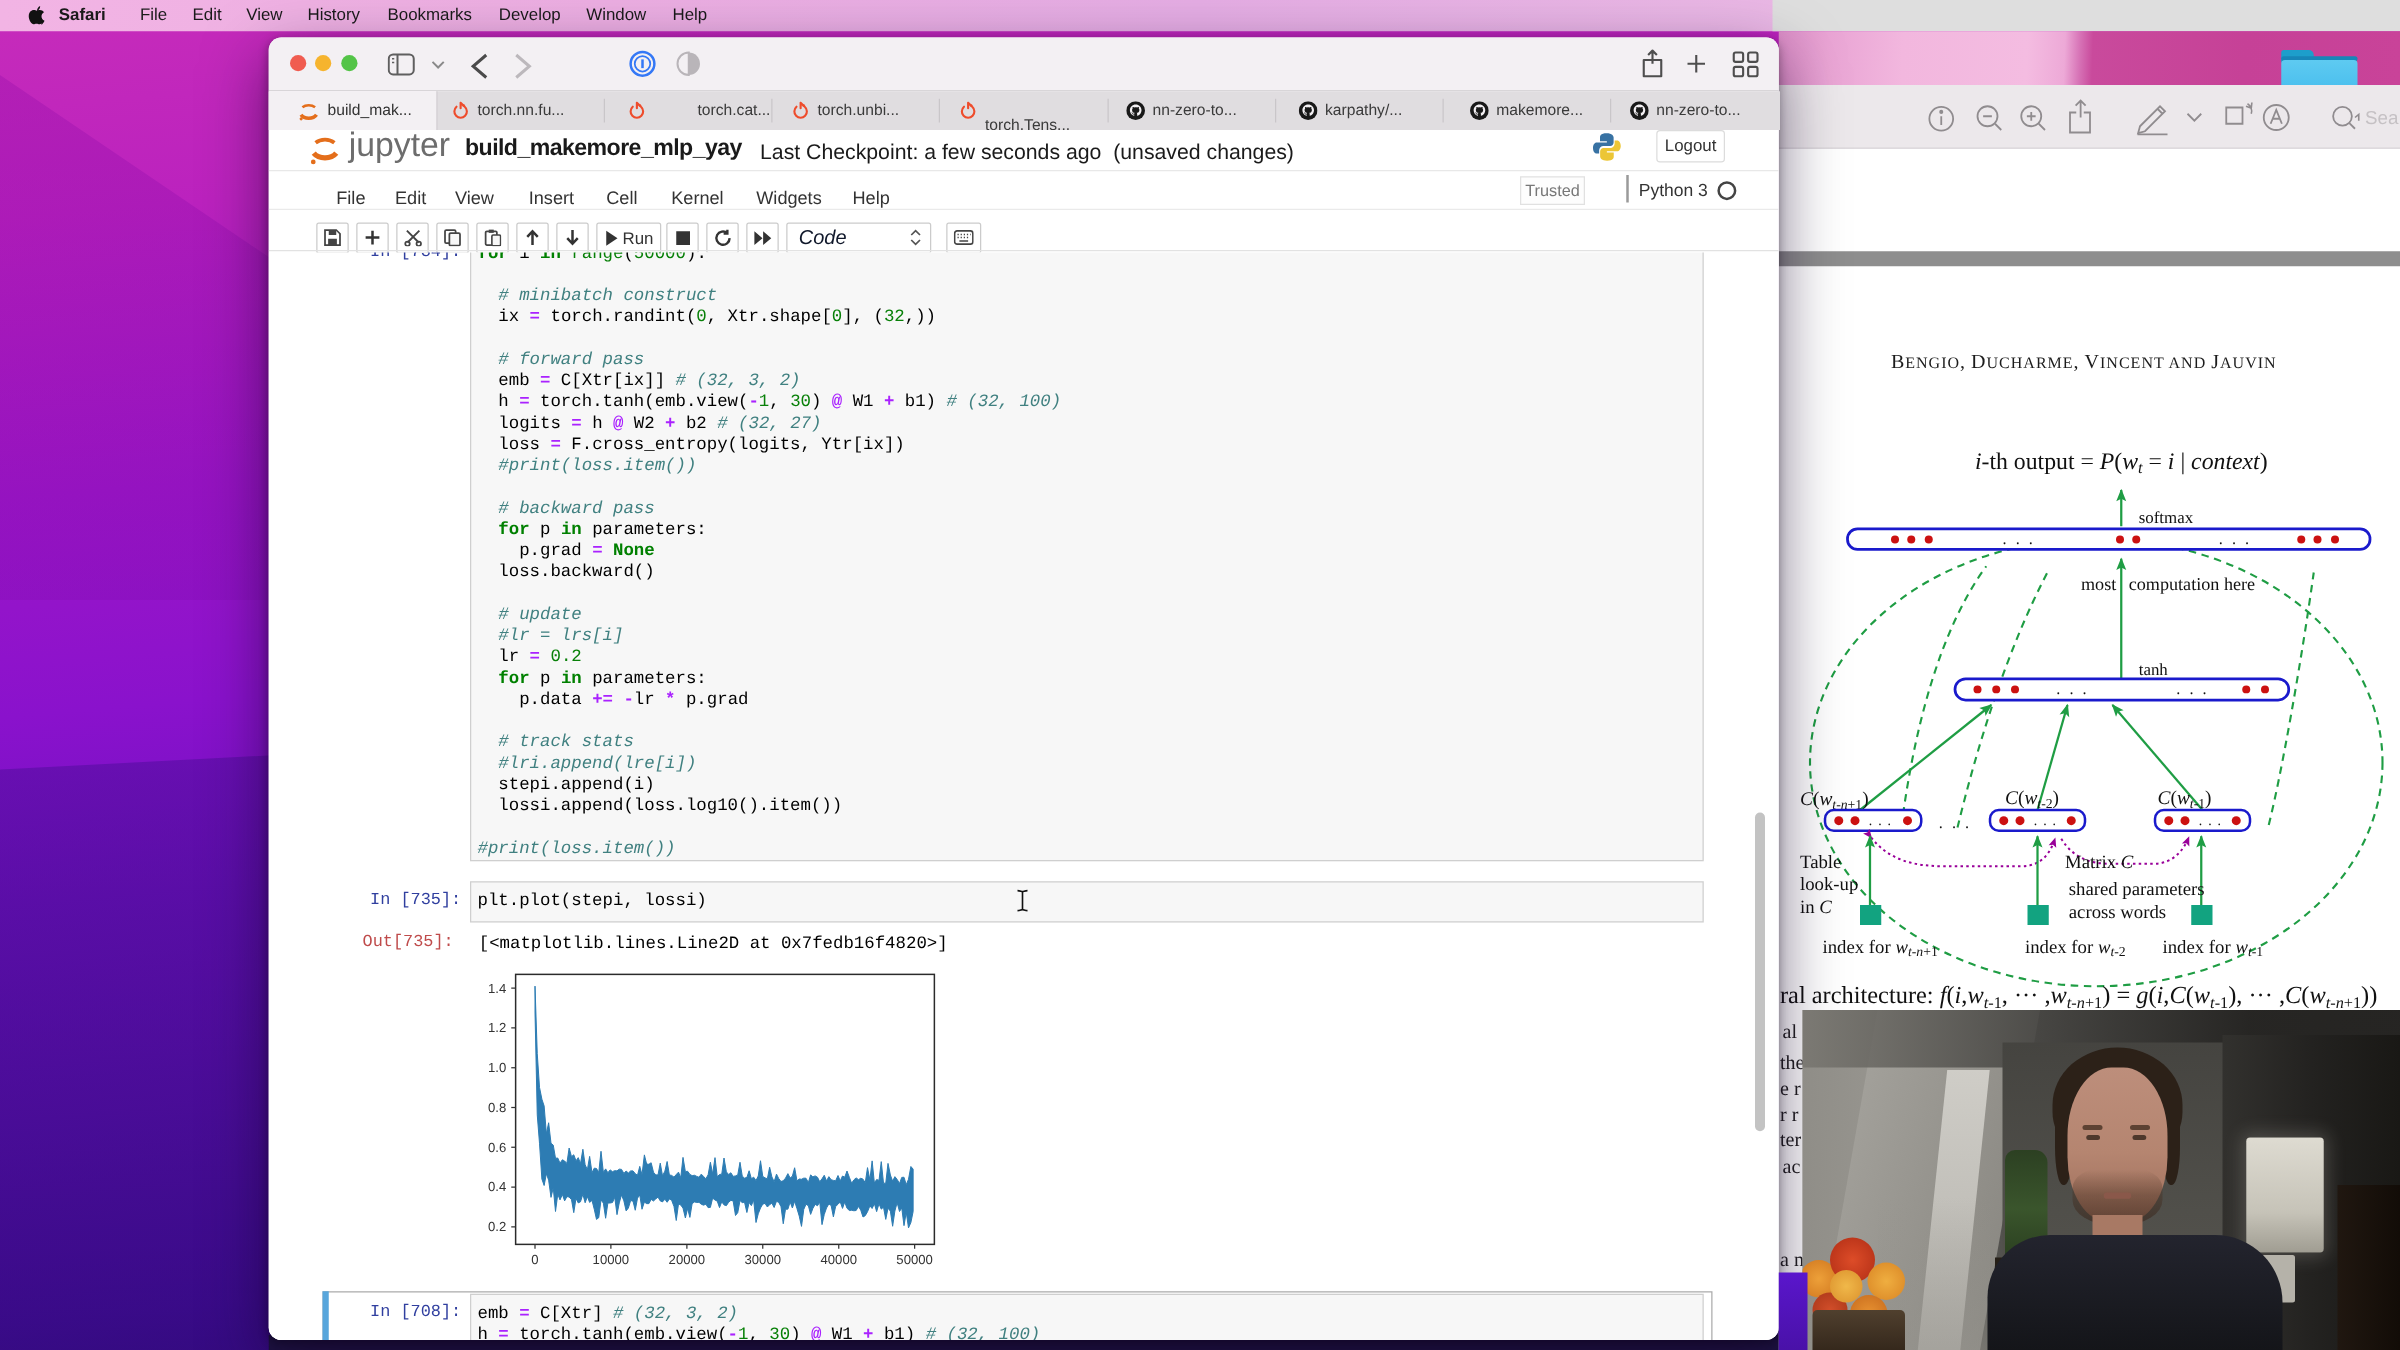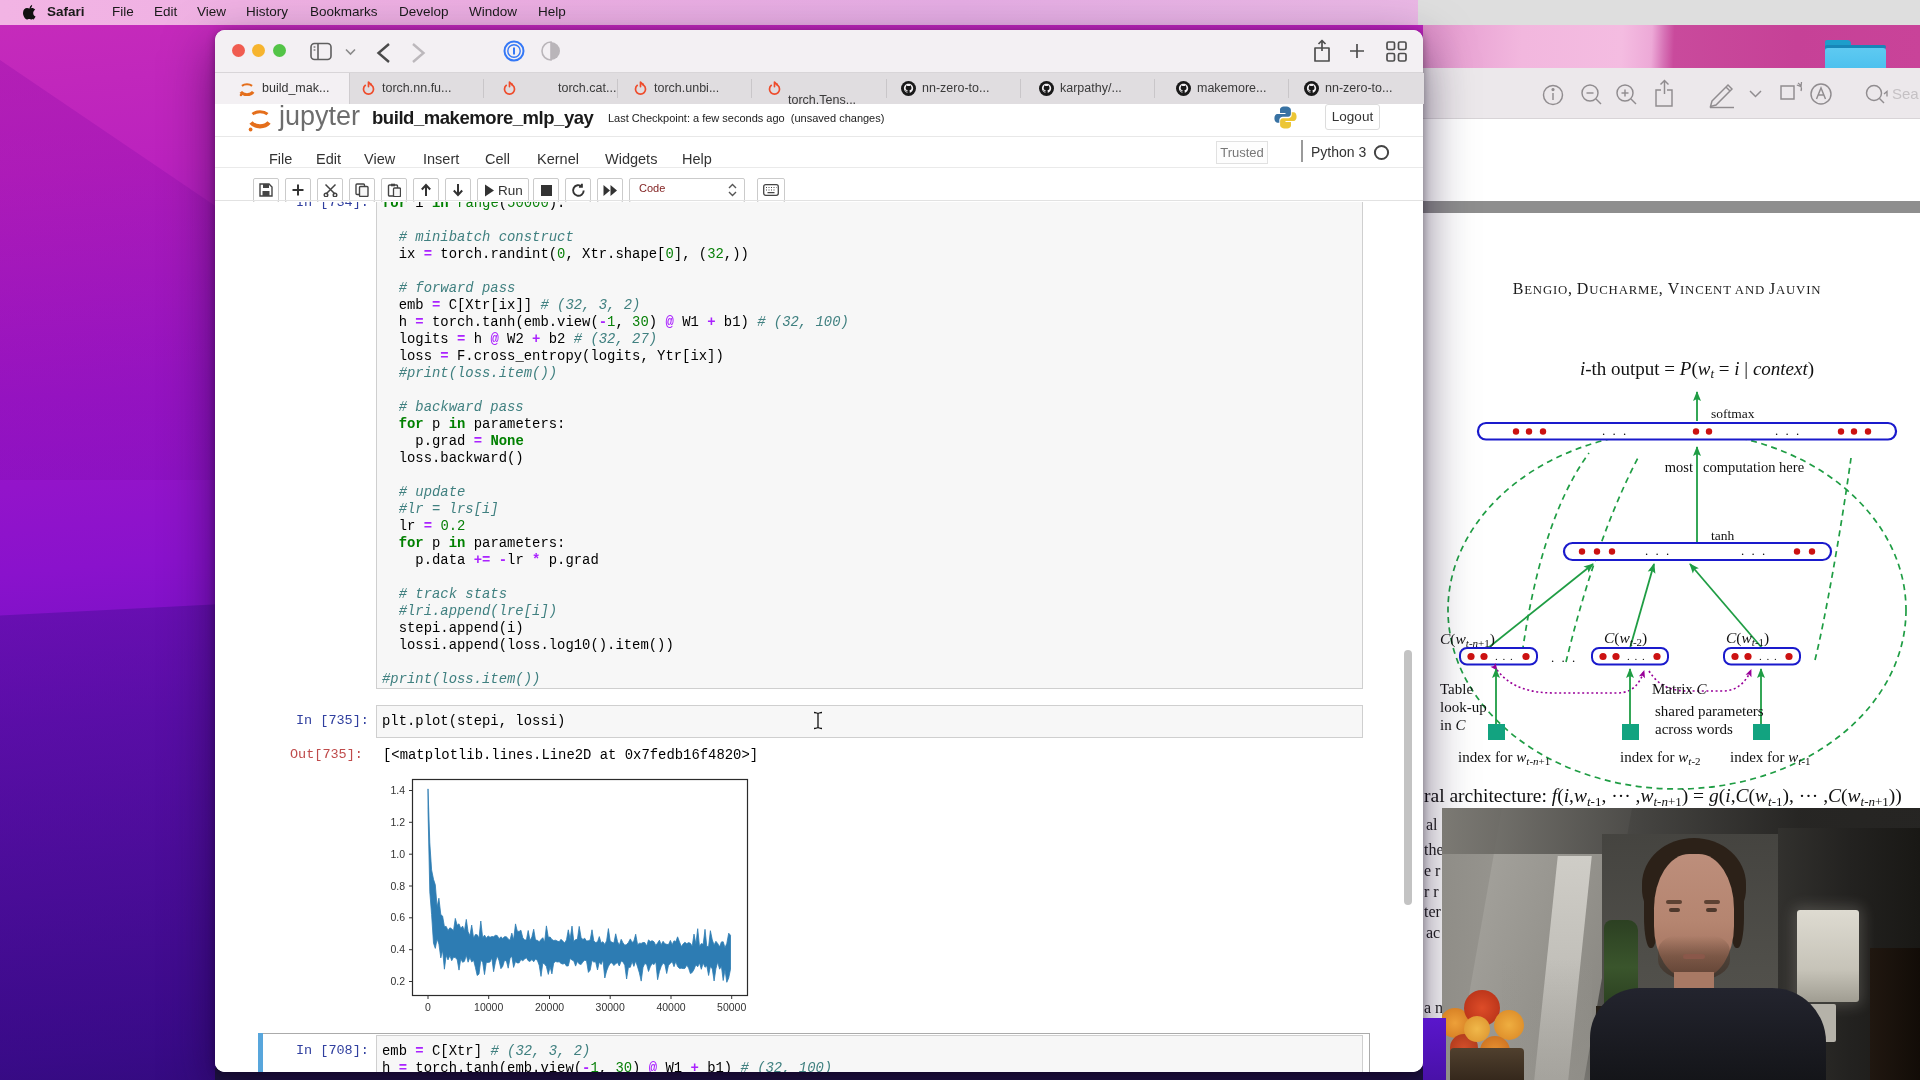--- a/index.html
+++ b/index.html
@@ -295,21 +295,21 @@
 <div class="abs" style="left:1073px;top:6px;width:1px;height:19px;background:#c9c6c9;"></div>
 </div>
 <div id="page">
  <svg class="abs" style="left:32px;top:2px;" width="26" height="28" viewBox="0 0 26 28" fill="none">
   <path d="M4 16.5 a10.5 7.8 0 0 0 18 0" stroke="#e46e1b" stroke-width="4.2"></path>
   <path d="M5.5 8.2 a10 7.4 0 0 1 15 0" stroke="#e46e1b" stroke-width="3"></path>
   <circle cx="3.6" cy="23.5" r="1.9" fill="#e46e1b"></circle>
  </svg>
  <span class="abs" style="left:64px;top:-3px;font-size:27px;color:#6d6d6d;">jupyter</span>
  <span class="abs" style="left:157px;top:3px;font-size:18.5px;font-weight:bold;color:#1a1a1a;letter-spacing:-0.45px;">build_makemore_mlp_yay</span>
- <span class="abs" style="left:393px;top:8px;font-size:11px;color:#1a1a1a;">Last Checkpoint: a few seconds ago&nbsp;&nbsp;(unsaved changes)</span>
+ <span class="abs" style="left:393px;top:8px;font-size:17px;color:#1a1a1a;">Last Checkpoint: a few seconds ago&nbsp;&nbsp;(unsaved changes)</span>
  <svg class="abs" style="left:1058px;top:1px;" width="25" height="25" viewBox="0 0 25 25">
   <path d="M12.3 1.5 c-5 0-5.3 2.1-5.3 3.5 v3 h5.5 v1 H4.3 c-1.6 0-2.9 1.9-2.9 4.3 0 2.4 1.1 4.4 2.9 4.4 h2 v-2.6 c0-1.8 1.6-3.4 3.4-3.4 h5.5 c1.5 0 2.7-1.3 2.7-2.8 V5 c0-1.5-1.2-3.5-5.6-3.5z" fill="#3872a3"></path>
   <path d="M12.7 23.5 c5 0 5.3-2.1 5.3-3.5 v-3 h-5.5 v-1 h8.2 c1.6 0 2.9-1.9 2.9-4.3 0-2.4-1.1-4.4-2.9-4.4 h-2 v2.6 c0 1.8-1.6 3.4-3.4 3.4 h-5.5 c-1.5 0-2.7 1.3-2.7 2.8 V20 c0 1.5 1.2 3.5 5.6 3.5z" fill="#ecc636"></path>
  </svg>
  <div class="abs" style="left:1110px;top:0px;width:53px;height:24px;border:1px solid #dcdcdc;border-radius:3px;background:#fff;text-align:center;font-size:13.5px;color:#333;line-height:24px;">Logout</div>
 
  <span class="jmenu" style="left:54px;">File</span>
  <span class="jmenu" style="left:101px;">Edit</span>
  <span class="jmenu" style="left:149px;">View</span>
  <span class="jmenu" style="left:208px;">Insert</span>
@@ -361,21 +361,21 @@
 <div class="tbtn" style="left:318px;width:24px;text-align:center;"><svg width="13" height="13" viewBox="0 0 13 13" style="margin-top:5px;">
             <rect x="1" y="1" width="11" height="11" fill="#333"></rect>
           </svg></div>
 <div class="tbtn" style="left:350px;width:24px;text-align:center;"><svg width="15" height="15" viewBox="0 0 15 15" style="margin-top:4px;">
             <path d="M12.7 7.5 a5.3 5.3 0 1 1 -1.8-4 M10.9 0.8 v3 h-3" fill="none" stroke="#333" stroke-width="1.9"></path>
           </svg></div>
 <div class="tbtn" style="left:382px;width:24px;text-align:center;"><svg width="16" height="13" viewBox="0 0 16 13" style="margin-top:5px;">
             <path d="M1.5 1 v11 l6.5-5.5 z M8.5 1 v11 L15 6.5 z" fill="#333"></path>
           </svg></div>
 <div class="tbtn" style="left:414px;width:114px;">
-          <span style="position:absolute;left:9px;top:3px;font-size:11px;color:#7f1d1d;">Code</span>
+          <span style="position:absolute;left:9px;top:3px;font-size:16px;color:#0f172a;font-style:italic;">Code</span>
           <svg width="9" height="14" viewBox="0 0 9 14" style="position:absolute;right:7px;top:4px;">
             <path d="M1 5 l3.5-3.5 L8 5 M1 9 l3.5 3.5 L8 9" fill="none" stroke="#555" stroke-width="1.4"></path>
           </svg>
         </div>
 <div class="tbtn" style="left:542px;width:26px;text-align:center;"><svg width="16" height="12" viewBox="0 0 16 12" style="margin-top:5px;">
             <rect x="0.7" y="0.7" width="14.6" height="10.6" rx="2" fill="none" stroke="#444" stroke-width="1.3"></rect>
             <path d="M3 3.5 h1 M5.5 3.5 h1 M8 3.5 h1 M10.5 3.5 h1 M13 3.5 h0.5 M3 6 h1 M5.5 6 h1 M8 6 h1 M10.5 6 h1 M4.5 8.7 h7" stroke="#444" stroke-width="1.2"></path>
           </svg></div>
       </div>
  <div class="abs" style="left:0;top:96px;width:1208px;height:1px;background:#e2e2e2;"></div>

